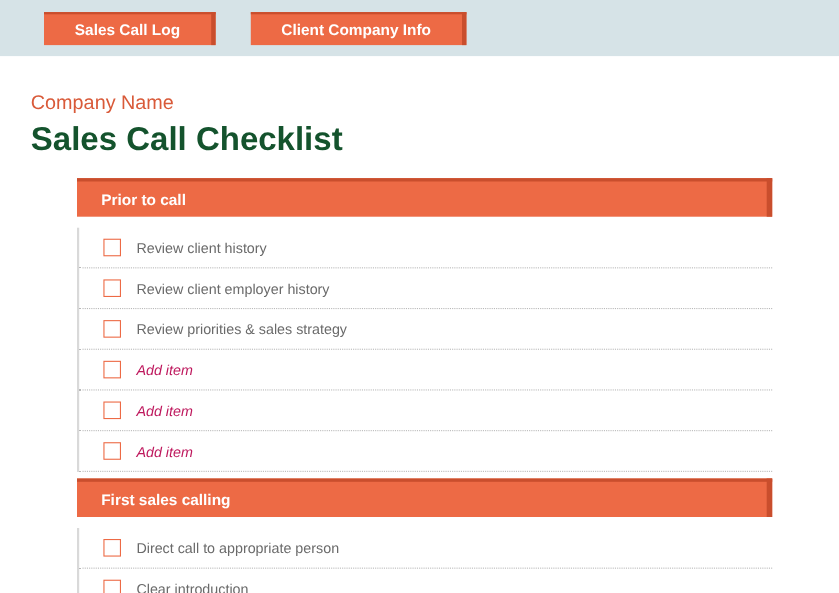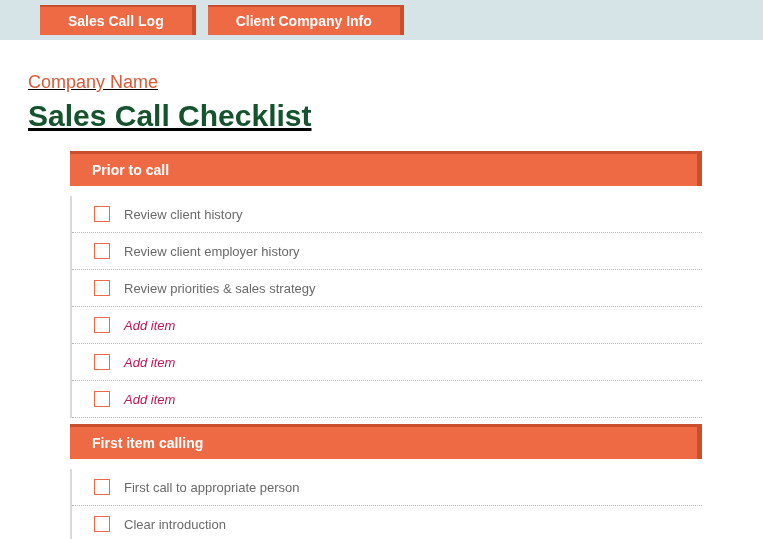--- a/index.html
+++ b/index.html
@@ -5,44 +5,43 @@
   * { box-sizing: border-box; margin: 0; padding: 0; }
   body {
     font-family: Arial, Helvetica, sans-serif;
     background: #ffffff;
     width: 763px;
     height: 539px;
     overflow: hidden;
   }
   .top-bar {
     background: #d6e3e7;
-    height: 40px;
+    height: 51px;
     padding-left: 40px;
     display: flex;
     align-items: center;
-    gap: 12px;
+    gap: 32px;
   }
   .tab-button {
     position: relative;
     background: #ed6a45;
     color: #ffffff;
     font-weight: bold;
     font-size: 14px;
     height: 30px;
     display: flex;
     align-items: center;
     justify-content: center;
     padding: 0 28px;
     cursor: pointer;
     border-top: 2px solid #c94e2d;
     border-right: 4px solid #c94e2d;
   }
   .company-block {
     padding: 32px 0 0 28px;
-    text-decoration: underline;
   }
   .company-name {
     color: #d95a39;
     font-size: 18px;
     font-weight: normal;
     margin-bottom: 6px;
   }
   .page-title {
     color: #14532d;
     font-size: 30px;
@@ -145,26 +144,26 @@
       </div>
       <div class="item-row">
         <div class="checkbox"></div>
         <span class="item-label placeholder">Add item</span>
       </div>
     </div>
   </div>
 
   <div class="section">
     <div class="section-header">
-      <span>First item calling</span>
+      <span>First sales calling</span>
     </div>
     <div class="items">
       <div class="item-row">
         <div class="checkbox"></div>
-        <span class="item-label">First call to appropriate person</span>
+        <span class="item-label">Direct call to appropriate person</span>
       </div>
       <div class="item-row">
         <div class="checkbox"></div>
         <span class="item-label">Clear introduction</span>
       </div>
     </div>
   </div>
 
 </div>
 

